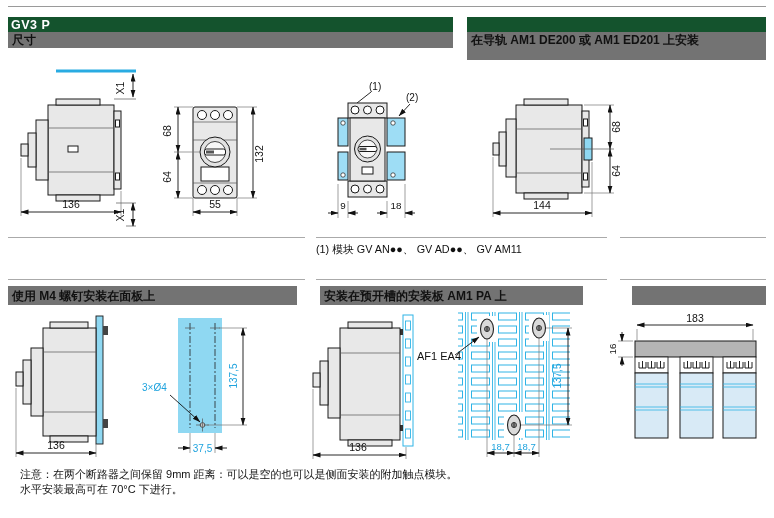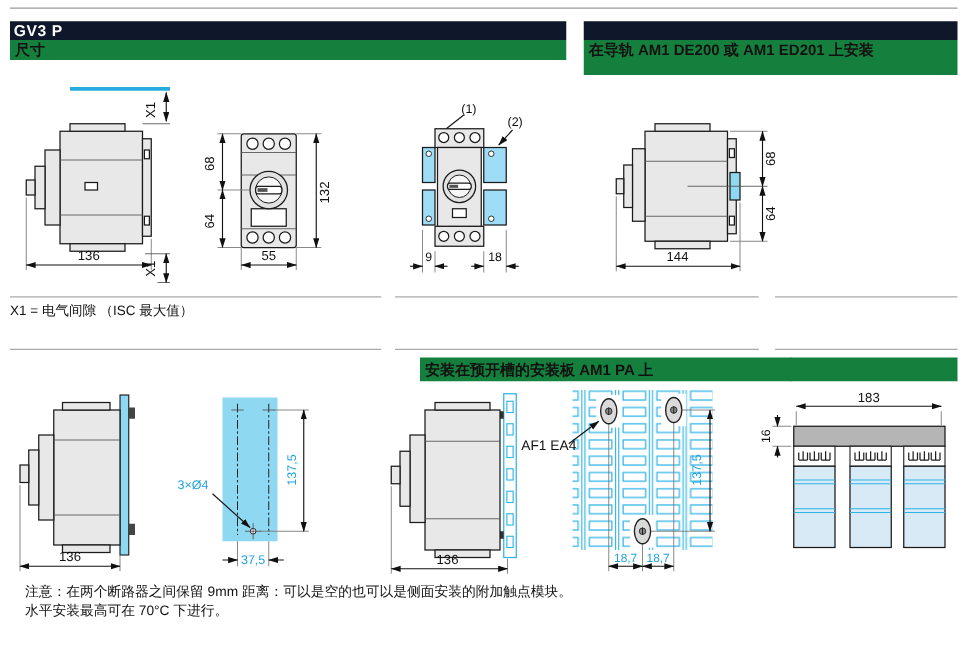--- a/index.html
+++ b/index.html
@@ -1,22 +1,22 @@
 <!DOCTYPE html>
 <html><head>
 <meta charset="utf-8">
 <style>
   html,body{margin:0;padding:0;background:#fff;}
   .page{position:relative;width:774px;height:518px;background:#fff;overflow:hidden;
         font-family:"Liberation Sans",sans-serif;color:#111;}
   .abs{position:absolute;}
   .toprule{height:1px;background:#9a9a9a;}
-  .cyanbar{height:15px;background:#0f172a;}
+  .cyanbar{height:15px;background:#14532d;}
   .cyanbar span{display:block;padding:1px 0 0 3px;font-size:12.5px;font-weight:bold;color:#fff;letter-spacing:.5px;}
-  .graybar{background:#15803d;font-size:12px;font-weight:bold;color:#111;}
+  .graybar{background:#737373;font-size:12px;font-weight:bold;color:#111;}
   .graybar span{display:block;padding:1px 0 0 4px;line-height:15px;white-space:nowrap;}
   .rule{height:1px;background:#aaa;}
   .note{font-size:10.8px;line-height:16px;color:#111;white-space:nowrap;}
   .bottomnote{font-size:11px;line-height:14.5px;color:#111;white-space:nowrap;}
   svg.drw{position:absolute;overflow:visible;}
   svg text{font-family:"Liberation Sans",sans-serif;}
   .dl{stroke:#111;stroke-width:.9;fill:none;}
   .ext{stroke:#777;stroke-width:.7;fill:none;}
   .thin{stroke:#555;stroke-width:.7;fill:none;}
   .body rect{fill:#E8E8E8;stroke:#1a1a1a;stroke-width:1;}
@@ -199,26 +199,29 @@
   </svg>
 
   <div class="abs rule" style="left:8px;top:237px;width:297px;"></div>
   <div class="abs rule" style="left:316px;top:237px;width:291px;"></div>
   <div class="abs rule" style="left:620px;top:237px;width:146px;"></div>
   <div class="abs rule" style="left:8px;top:279px;width:297px;"></div>
   <div class="abs rule" style="left:316px;top:279px;width:291px;"></div>
   <div class="abs rule" style="left:620px;top:279px;width:146px;"></div>
 
   <div class="abs note" style="left:8px;top:241px;">
-    <div>X1 = 电气间隙 （ISC 最大值）</div>
   </div>
   <div class="abs note" style="left:316px;top:241px;">
-  </div>
-
-  <div class="abs graybar" style="left:336px;top:286px;width:297px;height:19px;">
+    <div>(1) 模块 GV AN●●、 GV AD●●、 GV AM11</div>
+  </div>
+
+  <div class="abs graybar" style="left:8px;top:286px;width:289px;height:19px;">
+    <span style="line-height:18px">使用 M4 螺钉安装在面板上</span>
+  </div>
+  <div class="abs graybar" style="left:320px;top:286px;width:263px;height:19px;">
     <span style="line-height:18px">安装在预开槽的安装板 AM1 PA 上</span>
   </div>
   <div class="abs graybar" style="left:632px;top:286px;width:134px;height:19px;"></div>
 
   <svg class="drw" style="left:8px;top:312px;" width="112" height="148">
     <rect x="88" y="4" width="7" height="128" fill="#8FD8F2" stroke="#1a1a1a" stroke-width=".9"></rect>
     <rect x="95" y="14" width="5" height="9" fill="#444"></rect>
     <rect x="95" y="107" width="5" height="9" fill="#444"></rect>
     <g class="body">
       <rect x="35" y="16" width="53" height="108"></rect>

